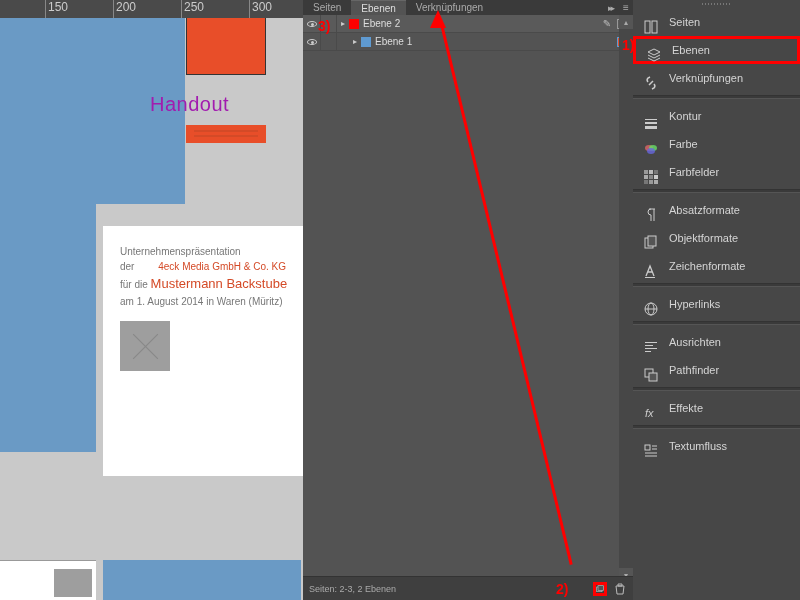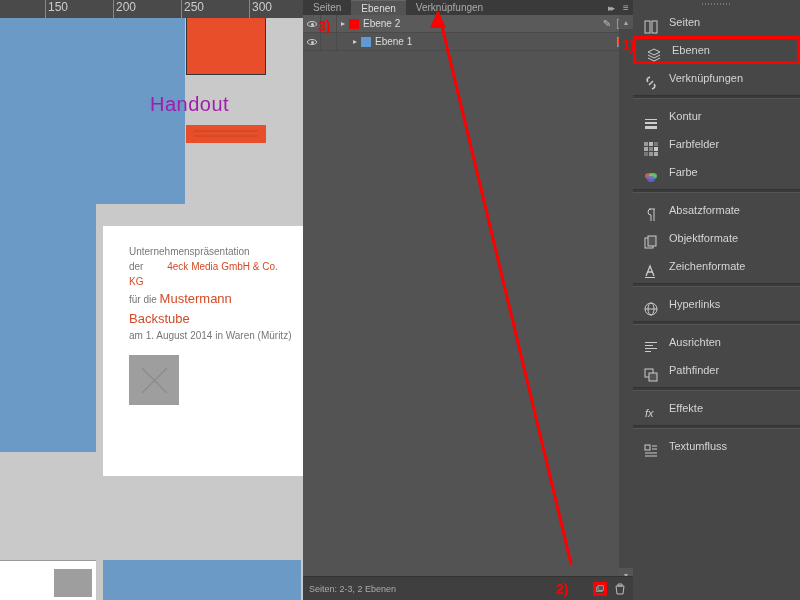--- a/index.html
+++ b/index.html
@@ -4,21 +4,21 @@
   <style>
     * { margin: 0; padding: 0; box-sizing: border-box; font-family: Arial, sans-serif; }
     body { width: 800px; height: 600px; background: #404040; overflow: hidden; position: relative; }
     
     .ruler { position: absolute; top: 0; left: 0; width: 303px; height: 18px; background: #4a4a4a; font-size: 12px; color: #ccc; display: flex; align-items: flex-end; }
     .ruler-mark { position: absolute; top: 0; height: 100%; border-left: 1px solid #888; padding-left: 2px; }
     
     .canvas-area { position: absolute; top: 18px; left: 0; width: 303px; height: 582px; background: #c9c9c9; overflow: hidden; }
     .page-white { position: absolute; background: #fff; }
     .page-left { left: 0; top: 208px; width: 96px; height: 248px; background: #6a9ac5; }
-    .page-right { left: 103px; top: 208px; width: 200px; height: 250px; background: #fff; padding: 18px 10px 10px 26px; }
+    .page-right { left: 103px; top: 208px; width: 200px; height: 250px; background: #fff; padding: 18px 10px 10px 17px; }
     .page-top { left: 103px; top: -40px; width: 185px; height: 186px; background: #6a9ac5; }
     
     .orange-box { position: absolute; background: #e84e29; }
     .orange-top { left: 186px; top: -18px; width: 80px; height: 75px; border: 1px solid #333; }
     .orange-bar { left: 186px; top: 107px; width: 80px; height: 18px; }
     .orange-bar::after, .orange-bar::before { content: ''; position: absolute; left: 8px; right: 8px; height: 2px; background: #d44a27; }
     .orange-bar::before { top: 5px; }
     .orange-bar::after { top: 10px; }
     
     .handout-text { position: absolute; left: 150px; top: 62px; color: #a21caf; font-size: 20px; font-weight: 300; letter-spacing: 0.5px; margin-top: 13px; }
@@ -213,43 +213,43 @@
             <rect x="2" y="6" width="12" height="1" fill="#ccc"></rect>
             <rect x="2" y="9" width="12" height="2" fill="#ccc"></rect>
             <rect x="2" y="13" width="12" height="3" fill="#ccc"></rect>
           </svg>
         </span>
         <span>Kontur</span>
       </div>
       <div class="panel-item">
         <span class="panel-icon">
           <svg width="16" height="16" viewBox="0 0 16 16">
+            <ellipse cx="6" cy="7" rx="4" ry="3" fill="#d66" opacity="0.8"></ellipse>
+            <ellipse cx="10" cy="7" rx="4" ry="3" fill="#6d6" opacity="0.8"></ellipse>
+            <ellipse cx="8" cy="10" rx="4" ry="3" fill="#66d" opacity="0.8"></ellipse>
+          </svg>
+        </span>
+        <span>Farbe</span>
+      </div>
+      <div class="panel-item">
+        <span class="panel-icon">
+          <svg width="16" height="16" viewBox="0 0 16 16">
             <rect x="1" y="1" width="4" height="4" fill="#999"></rect>
             <rect x="6" y="1" width="4" height="4" fill="#bbb"></rect>
             <rect x="11" y="1" width="4" height="4" fill="#777"></rect>
             <rect x="1" y="6" width="4" height="4" fill="#aaa"></rect>
             <rect x="6" y="6" width="4" height="4" fill="#888"></rect>
             <rect x="11" y="6" width="4" height="4" fill="#ccc"></rect>
             <rect x="1" y="11" width="4" height="4" fill="#777"></rect>
             <rect x="6" y="11" width="4" height="4" fill="#999"></rect>
             <rect x="11" y="11" width="4" height="4" fill="#aaa"></rect>
           </svg>
         </span>
         <span>Farbfelder</span>
       </div>
-      <div class="panel-item">
-        <span class="panel-icon">
-          <svg width="16" height="16" viewBox="0 0 16 16">
-            <ellipse cx="6" cy="7" rx="4" ry="3" fill="#d66" opacity="0.8"></ellipse>
-            <ellipse cx="10" cy="7" rx="4" ry="3" fill="#6d6" opacity="0.8"></ellipse>
-            <ellipse cx="8" cy="10" rx="4" ry="3" fill="#66d" opacity="0.8"></ellipse>
-          </svg>
-        </span>
-        <span>Farbe</span>
-      </div>
       <div class="panel-divider"></div>
       <div class="panel-item">
         <span class="panel-icon">
           <svg width="16" height="16" viewBox="0 0 16 16">
             <path d="M8 2a3 3 0 0 0 0 6v6M11 2v12 M6 2h6" fill="none" stroke="#ccc"></path>
           </svg>
         </span>
         <span>Absatzformate</span>
       </div>
       <div class="panel-item">

